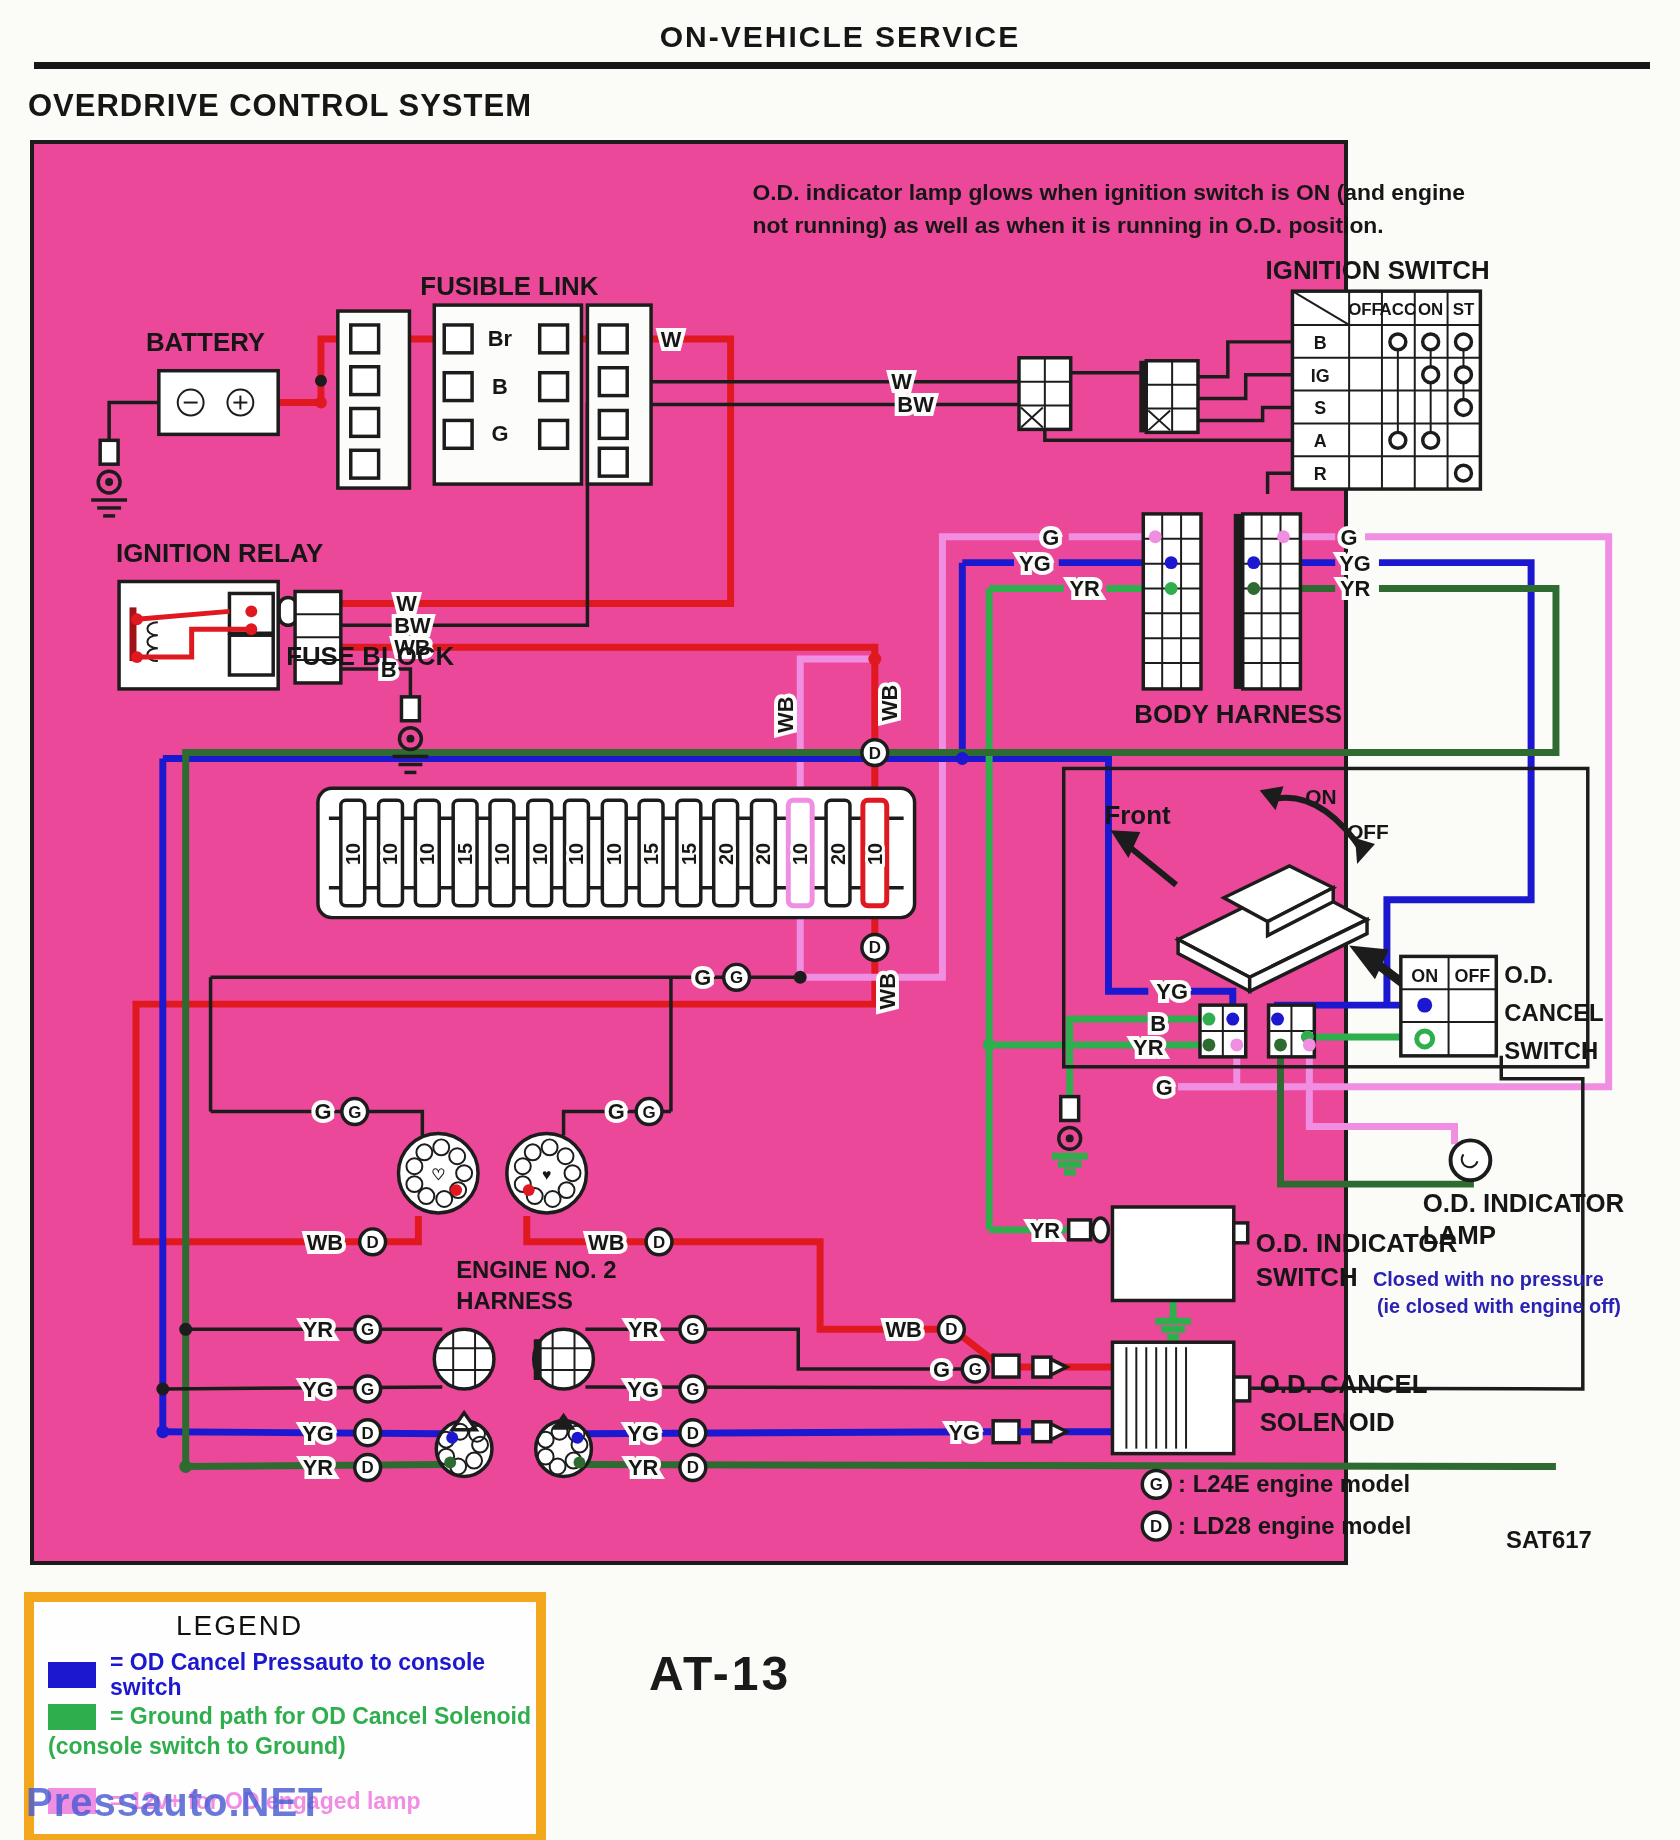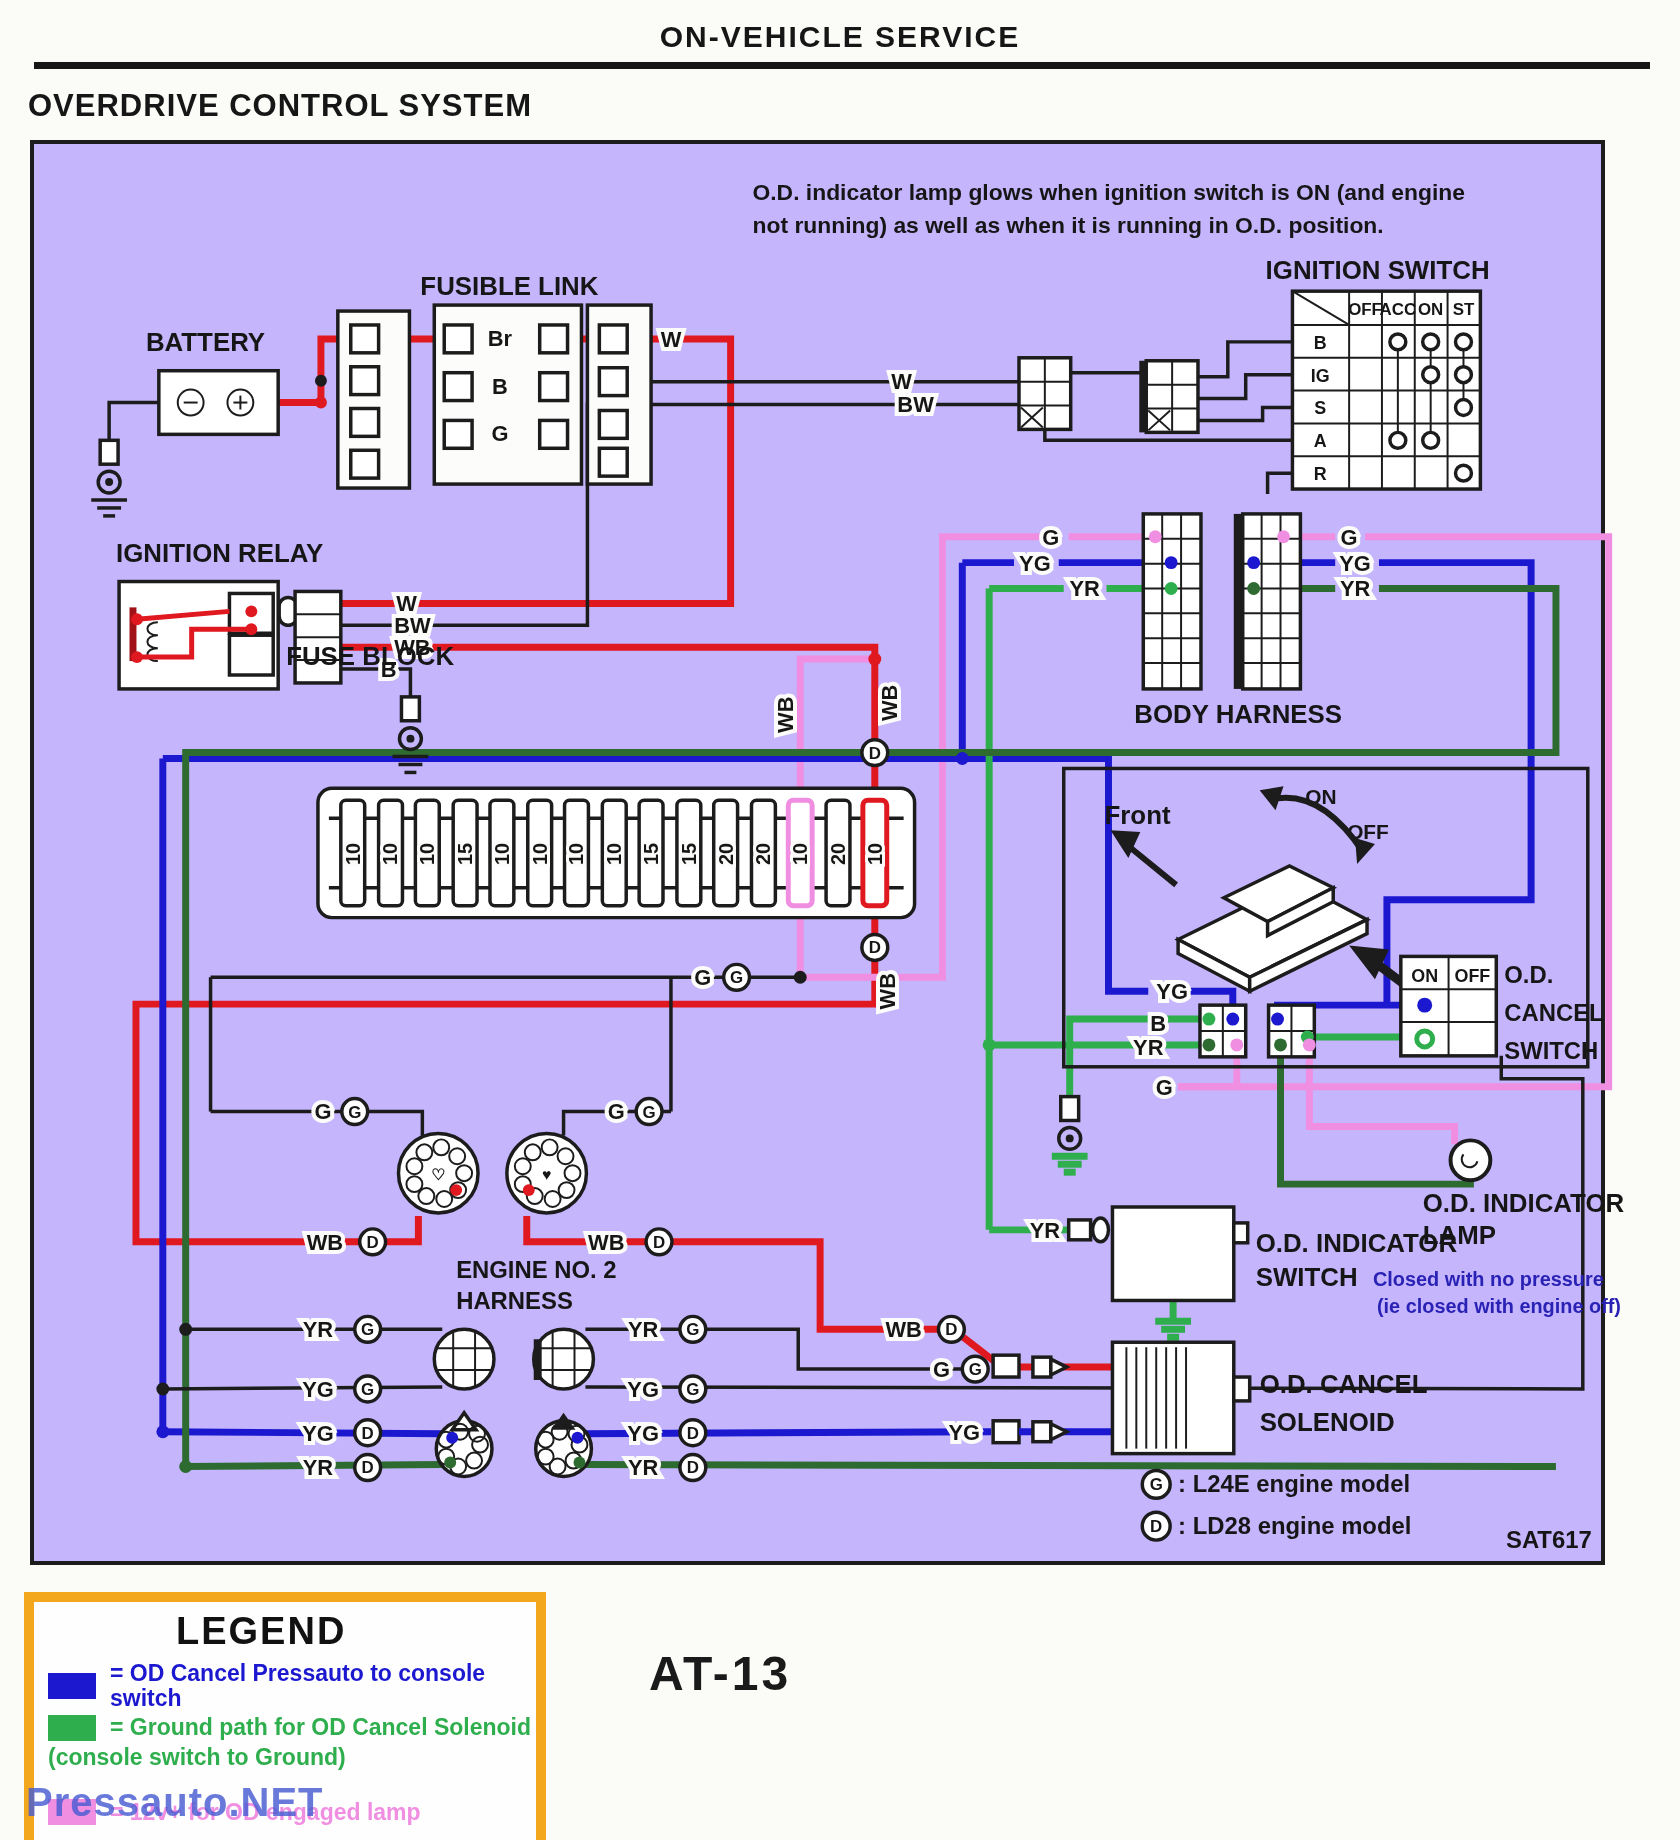--- a/index.html
+++ b/index.html
@@ -1,41 +1,41 @@
 <!DOCTYPE html>
 <html><head>
 <meta charset="utf-8">
 <style>
   html,body{margin:0;padding:0}
   body{width:1680px;height:1840px;background:#fbfbf8;font-family:"Liberation Sans",sans-serif;position:relative;overflow:hidden}
   .hdr{position:absolute;top:20px;left:0;width:100%;text-align:center;font-size:30px;font-weight:bold;letter-spacing:2px;color:#161616}
   .rule{position:absolute;top:62px;left:34px;width:1616px;height:7px;background:#161616}
   .sec{position:absolute;top:88px;left:28px;font-size:31px;font-weight:bold;letter-spacing:1px;color:#161616}
-  .frame{position:absolute;top:140px;left:30px;width:1575px;height:1425px;border:4px solid #1c1c1c;background:#c4b5fd;box-sizing:border-box}
+  .frame{position:absolute;top:140px;left:30px;width:1318px;height:1425px;border:4px solid #1c1c1c;background:#ec4899;box-sizing:border-box}
   svg{display:block}
   svg text{font-family:"Liberation Sans",sans-serif;font-weight:bold;fill:#161616}
   .k{stroke:#1c1c1c;stroke-width:3.5;fill:none}
   .k2{stroke:#1c1c1c;stroke-width:2;fill:none}
   .r{stroke:#e0181f;stroke-width:7;fill:none}
   .p{stroke:#f08ee2;stroke-width:7;fill:none}
   .bl{stroke:#1c18cf;stroke-width:7;fill:none}
   .gr{stroke:#2fae4e;stroke-width:7;fill:none}
   .dg{stroke:#2e6b31;stroke-width:7;fill:none}
   .bx{fill:#fcfcfa;stroke:#1c1c1c;stroke-width:3.5}
   .bxw{fill:#ffffff;stroke:#1c1c1c;stroke-width:3.5}
   .t26{font-size:26px}.t24{font-size:24px}.t21{font-size:21px}.t18{font-size:18px}.t16{font-size:16px}
   .nt{font-size:23px}
   .an{font-size:20px;fill:#2a22b5}
   .wl{font-size:22px;paint-order:stroke;stroke:#fcfcfa;stroke-width:8px;text-anchor:middle}
   .fz{font-size:20px;paint-order:stroke;stroke:#fcfcfa;stroke-width:6px;text-anchor:middle}
   .sy{font-size:17px;text-anchor:middle}
   .mid{text-anchor:middle}.end{text-anchor:end}
   .dk{fill:#1c1c1c}.dr{fill:#e0181f}.dp{fill:#f08ee2}.db{fill:#1c18cf}.dgr{fill:#2fae4e}.ddg{fill:#2e6b31}
   .legend{position:absolute;top:1592px;left:24px;width:522px;border:10px solid #f2a71d;background:#fefefe;padding:4px 0 16px 14px;box-sizing:border-box}
-  .legend-title{font-size:38px;font-weight:bold;letter-spacing:2px;margin:4px 0 8px 128px;color:#111}
+  .legend-title{font-size:28px;font-weight:normal;letter-spacing:2px;margin:4px 0 8px 128px;color:#111}
   .li{display:flex;align-items:center;margin:4px 0;font-size:23px;font-weight:bold;line-height:1.08}
   .sw{width:48px;height:26px;margin-right:14px;flex:none;border:0}
   .li.cont{margin-top:0}
   .li.gap{margin-top:30px}
   .at13{position:absolute;top:1646px;left:560px;width:320px;text-align:center;font-size:48px;font-weight:bold;letter-spacing:3px;color:#1a1a1a}
   .wm{position:absolute;top:1780px;left:26px;font-size:40px;font-weight:bold;color:rgba(72,92,210,0.82);letter-spacing:1px}
 </style>
 </head>
 <body>
 

